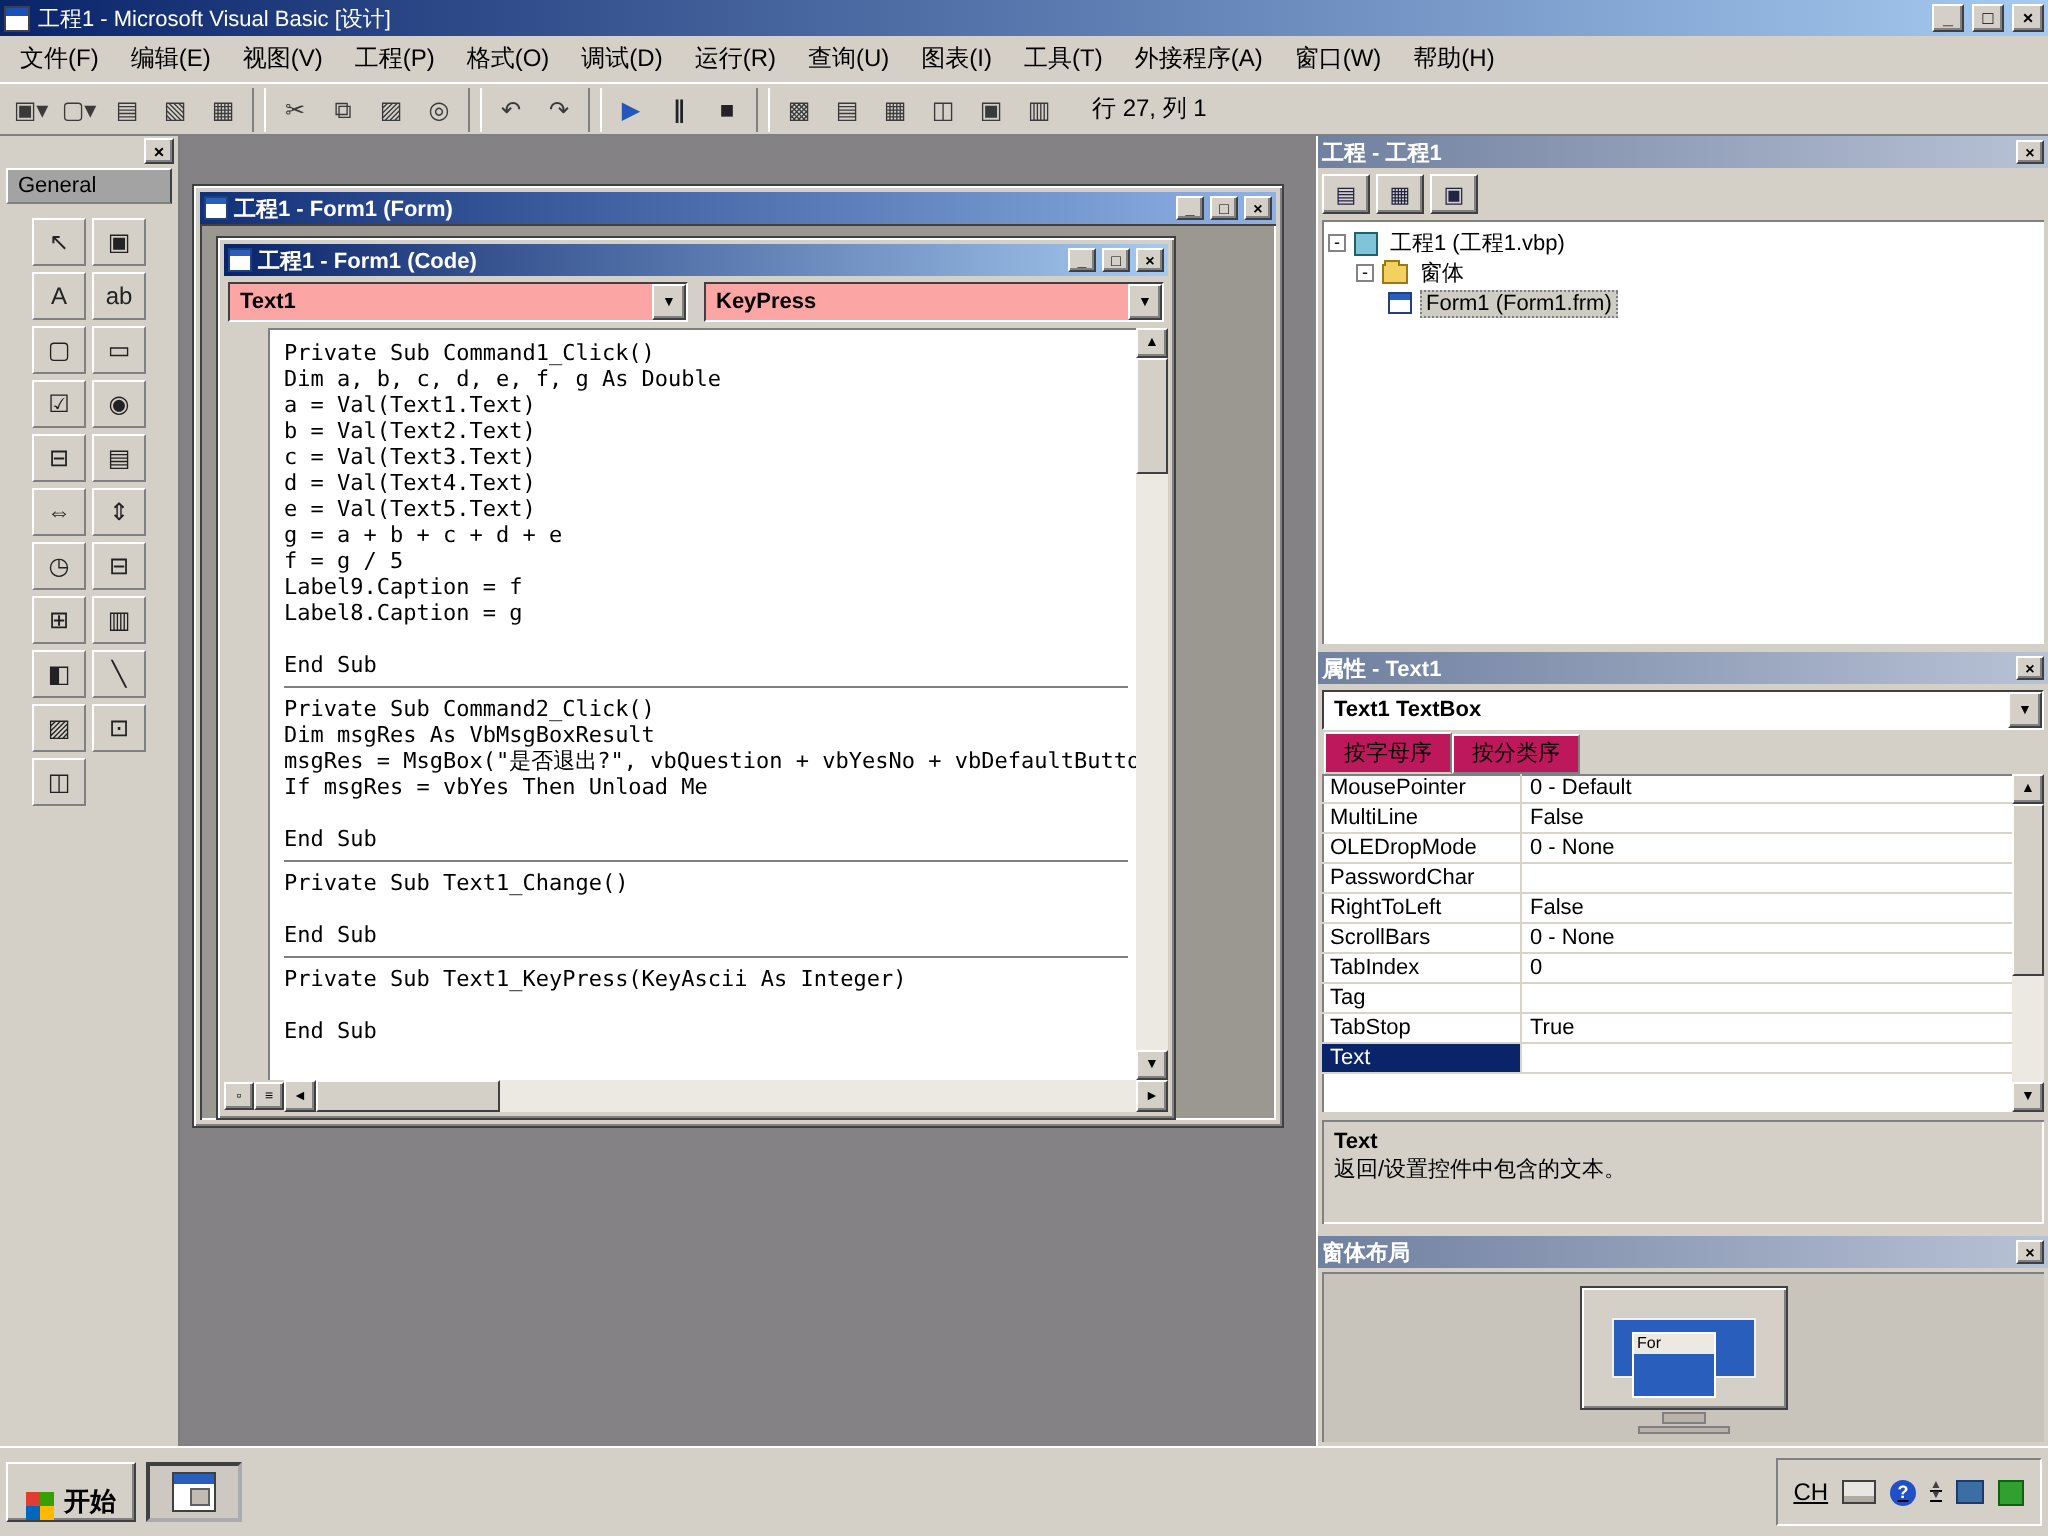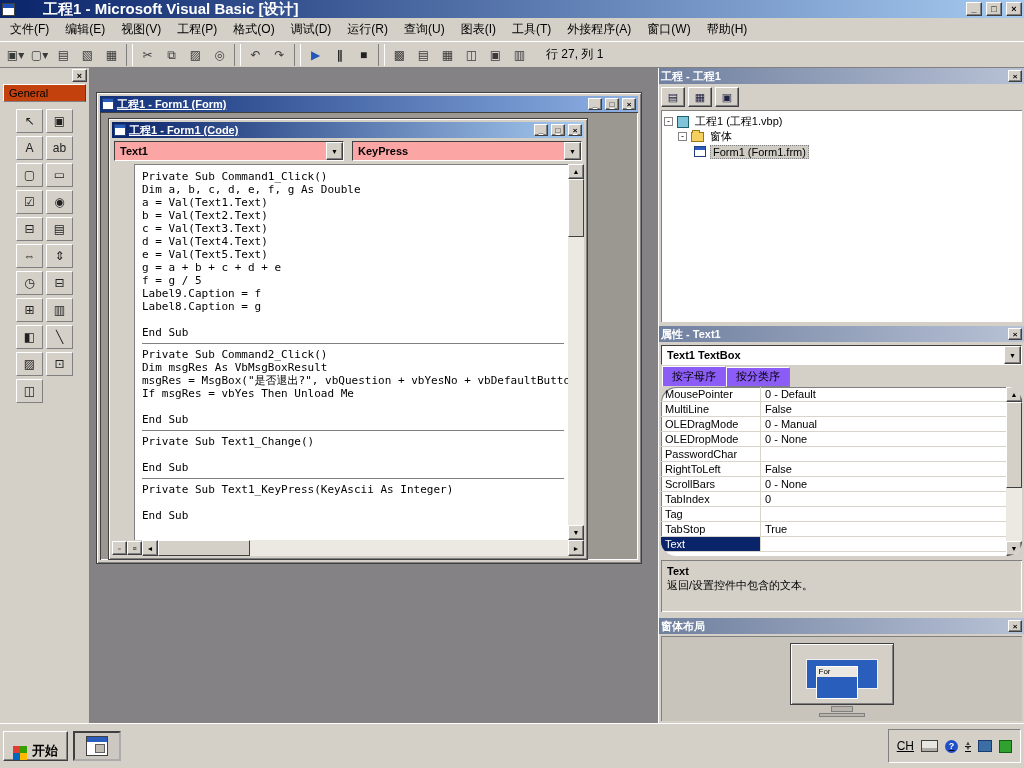--- a/index.html
+++ b/index.html
@@ -12,21 +12,21 @@
     overflow:hidden;
     color:#000;
   }
   .btn3d { background:#d4d0c8; border:1px solid; border-color:#fff #404040 #404040 #fff; box-shadow: inset -1px -1px 0 #808080; }
   .pressed { border-color:#404040 #fff #fff #404040; box-shadow:none; background:#cdc9c2; }
 
   
   #titlebar { position:absolute; left:0; top:0; width:1024px; height:18px;
     background:linear-gradient(90deg,#0a246a,#a6caf0); color:#fff;
     display:flex; align-items:center; gap:4px; padding:0 2px; }
-  #titlebar .title-text { font-weight:bold; font-size:15px; flex:1; white-space:nowrap; overflow:hidden;margin-left:24px; }
+  #titlebar .title-text { font-weight:normal; font-size:11px; flex:1; white-space:nowrap; overflow:hidden; }
   .app-ico { width:13px; height:13px; background:#fff; border:1px solid #404040; position:relative; flex:0 0 auto;}
   .app-ico::before { content:""; position:absolute; left:0; top:0; right:0; height:4px; background:#1a50b8; }
   .winbtn { width:16px; height:14px; font-size:9px; line-height:10px; text-align:center; font-weight:bold; color:#000; padding:0; flex:0 0 auto;}
 
   
   #menubar { position:absolute; left:0; top:18px; width:1024px; height:23px; display:flex; align-items:center; padding-left:2px; }
   .menu-item { padding:3px 8px; white-space:nowrap; }
 
   
   #toolbar { position:absolute; left:0; top:41px; width:1024px; height:27px; display:flex; align-items:center; padding-left:4px; gap:1px; border-top:1px solid #fff; border-bottom:1px solid #808080; }
@@ -34,29 +34,29 @@
   .tb-item.sep { width:7px; border-left:1px solid #808080; border-right:1px solid #fff; margin:0 2px; }
   .tb-item.run { color:#2458b8; }
   .tb-item.brk { color:#222; font-weight:bold; }
   .tb-item.stop { color:#222; }
   .pos-text { margin-left:14px; white-space:nowrap; }
 
   
   #toolbox { position:absolute; left:0; top:68px; width:90px; height:655px; background:#d4d0c8; border-right:1px solid #808080; }
   .tbx-head { height:15px; display:flex; justify-content:flex-end; padding:1px 2px; }
   .xbtn { width:15px; height:13px; font-size:9px; line-height:10px; text-align:center; font-weight:bold; padding:0; }
-  .general-tab { margin:1px 3px 0 3px; height:18px; background:#c2410c; border:1px solid; border-color:#fff #404040 #808080 #fff; font-size:11px; padding:2px 5px; }
+  .general-tab { margin:1px 3px 0 3px; height:18px; background:#a3a3a3; border:1px solid; border-color:#fff #404040 #808080 #fff; font-size:11px; padding:2px 5px; }
   .tool-grid { display:grid; grid-template-columns:repeat(2,27px); gap:3px; justify-content:center; padding-top:7px; }
   .tool { width:27px; height:24px; display:flex; align-items:center; justify-content:center; background:#d4d0c8; border:1px solid; border-color:#fff #808080 #808080 #fff; }
   .tool-glyph { font-size:12px; color:#222; }
 
   
   #mdi { position:absolute; left:90px; top:68px; width:568px; height:655px; background:#848284; overflow:hidden; }
   .child { position:absolute; background:#d4d0c8; border:1px solid #404040; box-shadow: inset 1px 1px 0 #fff, inset -1px -1px 0 #808080; padding:3px; }
-  .ctitle { height:16px; background:linear-gradient(90deg,#0a246a,#a6caf0); color:#fff; display:flex; align-items:center; gap:3px; padding:0 2px; font-size:11px; font-weight:bold; white-space:nowrap;text-decoration:underline; }
+  .ctitle { height:16px; background:linear-gradient(90deg,#0a246a,#a6caf0); color:#fff; display:flex; align-items:center; gap:3px; padding:0 2px; font-size:11px; font-weight:bold; white-space:nowrap; }
   .ctitle .sp { flex:1; }
   .ctitle .winbtn { width:14px; height:12px; font-size:8px; line-height:9px; }
   .cicon { width:12px; height:12px; background:#fff; border:1px solid #204080; position:relative; flex:0 0 auto;}
   .cicon::before { content:""; position:absolute; left:0; top:0; right:0; height:3px; background:#2a5ebd; }
 
   #form-win { left:6px; top:24px; width:546px; height:472px; z-index:1; }
   #form-win .ctitle { background:linear-gradient(90deg,#123078,#8fb2e6); }
   #form-body { height:calc(100% - 16px); background:#9a9890; box-shadow: inset 1px 1px 0 #404040, inset -1px -1px 0 #fff; }
 
   #code-win { left:18px; top:50px; width:480px; height:442px; z-index:2; display:flex; flex-direction:column; }
@@ -99,23 +99,23 @@
   .ticon-form::before { content:""; position:absolute; left:0; top:0; right:0; height:3px; background:#2a5ebd; }
   .trow .lbl { padding:0 2px; }
   .trow.sel .lbl { background:#cfccc4; border:1px dotted #808080; }
   .indent1 { margin-left:14px; } .indent2 { margin-left:30px; }
 
   #props { top:326px; height:292px; }
   .obj-combo { margin:3px 2px; height:20px; background:#fff; border:1px solid #404040; border-right-color:#fff; border-bottom-color:#fff; display:flex; align-items:center; font-size:11px; }
   .obj-combo .txt { flex:1; padding-left:5px; font-weight:bold; }
   .obj-combo .dbtn { width:17px; height:18px; font-size:7px; display:flex; align-items:center; justify-content:center; }
   .ptabs { display:flex; padding:0 3px; height:19px; align-items:flex-end; }
-  .ptab { padding:2px 9px; font-size:11px; background:#8b5cf6; border:1px solid; border-color:#fff #808080 #d4d0c8 #fff; }
+  .ptab { padding:2px 9px; font-size:11px; background:#be185d; border:1px solid; border-color:#fff #808080 #d4d0c8 #fff; }
   .ptab.inactive { border-bottom-color:#808080; padding-top:1px; }
-  .pgrid { margin:0 2px; height:169px; background:#fff; box-shadow: inset 1px 1px 0 #808080; position:relative; overflow:hidden; font-size:11px;border-radius:15px; }
+  .pgrid { margin:0 2px; height:169px; background:#fff; box-shadow: inset 1px 1px 0 #808080; position:relative; overflow:hidden; font-size:11px; }
   .pgrid-rows { margin-right:16px; }
   .prow { display:flex; height:15px; border-bottom:1px solid #d8d4cc; }
   .pname { width:100px; border-right:1px solid #d8d4cc; padding:1px 4px; white-space:nowrap; overflow:hidden; }
   .pval { flex:1; padding:1px 4px; white-space:nowrap; overflow:hidden; }
   .prow.selected .pname { background:#0a246a; color:#fff; }
   .pdesc { margin:4px 2px 2px; height:52px; background:#d4d0c8; box-shadow: inset 1px 1px 0 #808080, inset -1px -1px 0 #fff; padding:4px 6px; font-size:11px; line-height:14px; }
   .pdesc .dt { font-weight:bold; }
 
   #layout { top:618px; height:105px; }
   .layout-body { margin:2px; height:85px; background:#c8c4bc; box-shadow: inset 1px 1px 0 #808080; position:relative; }
@@ -461,24 +461,20 @@
         <div class="prow">
           <span class="pname">MousePointer</span>
           <span class="pval">0 - Default</span>
         </div>
 
         <div class="prow">
           <span class="pname">MultiLine</span>
           <span class="pval">False</span>
         </div>
 
-        <div class="prow">
-          <span class="pname">OLEDragMode</span>
-          <span class="pval">0 - Manual</span>
-        </div>
 
         <div class="prow">
           <span class="pname">OLEDropMode</span>
           <span class="pval">0 - None</span>
         </div>
 
         <div class="prow">
           <span class="pname">PasswordChar</span>
           <span class="pval"></span>
         </div>

